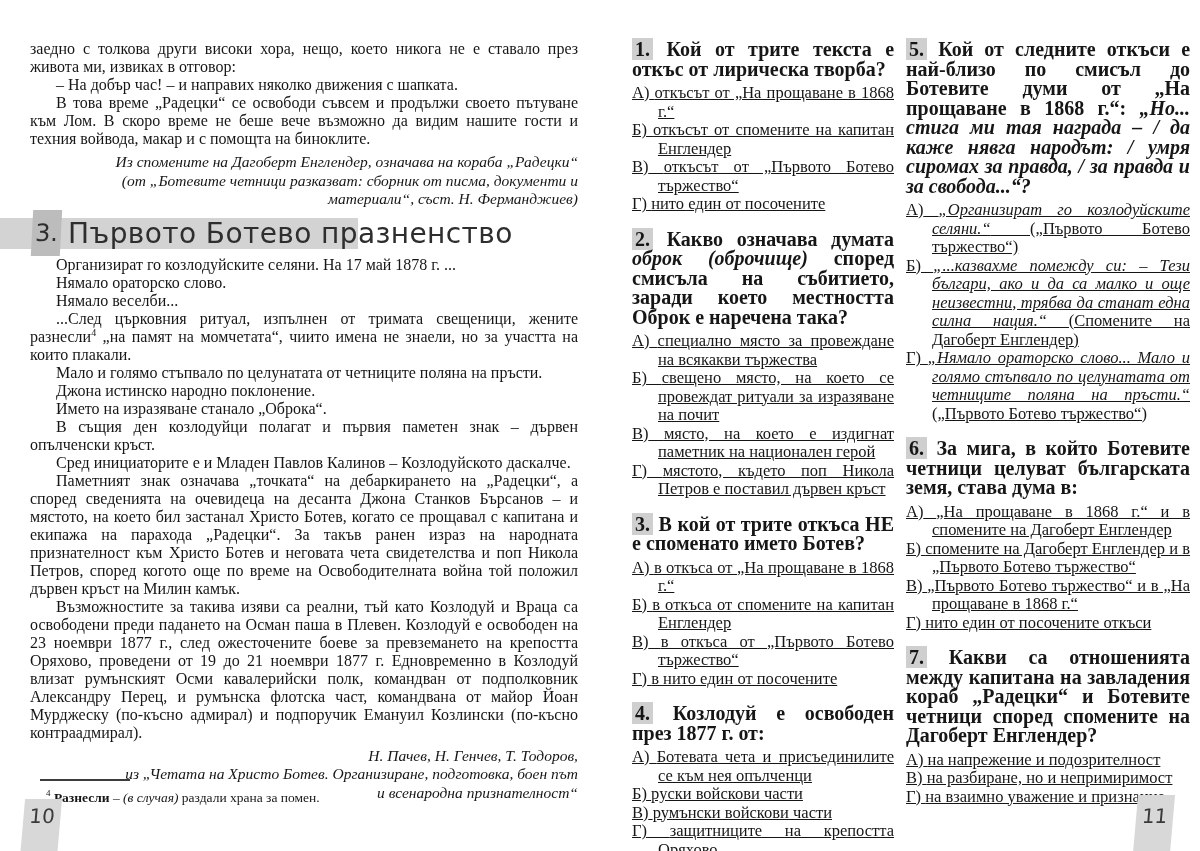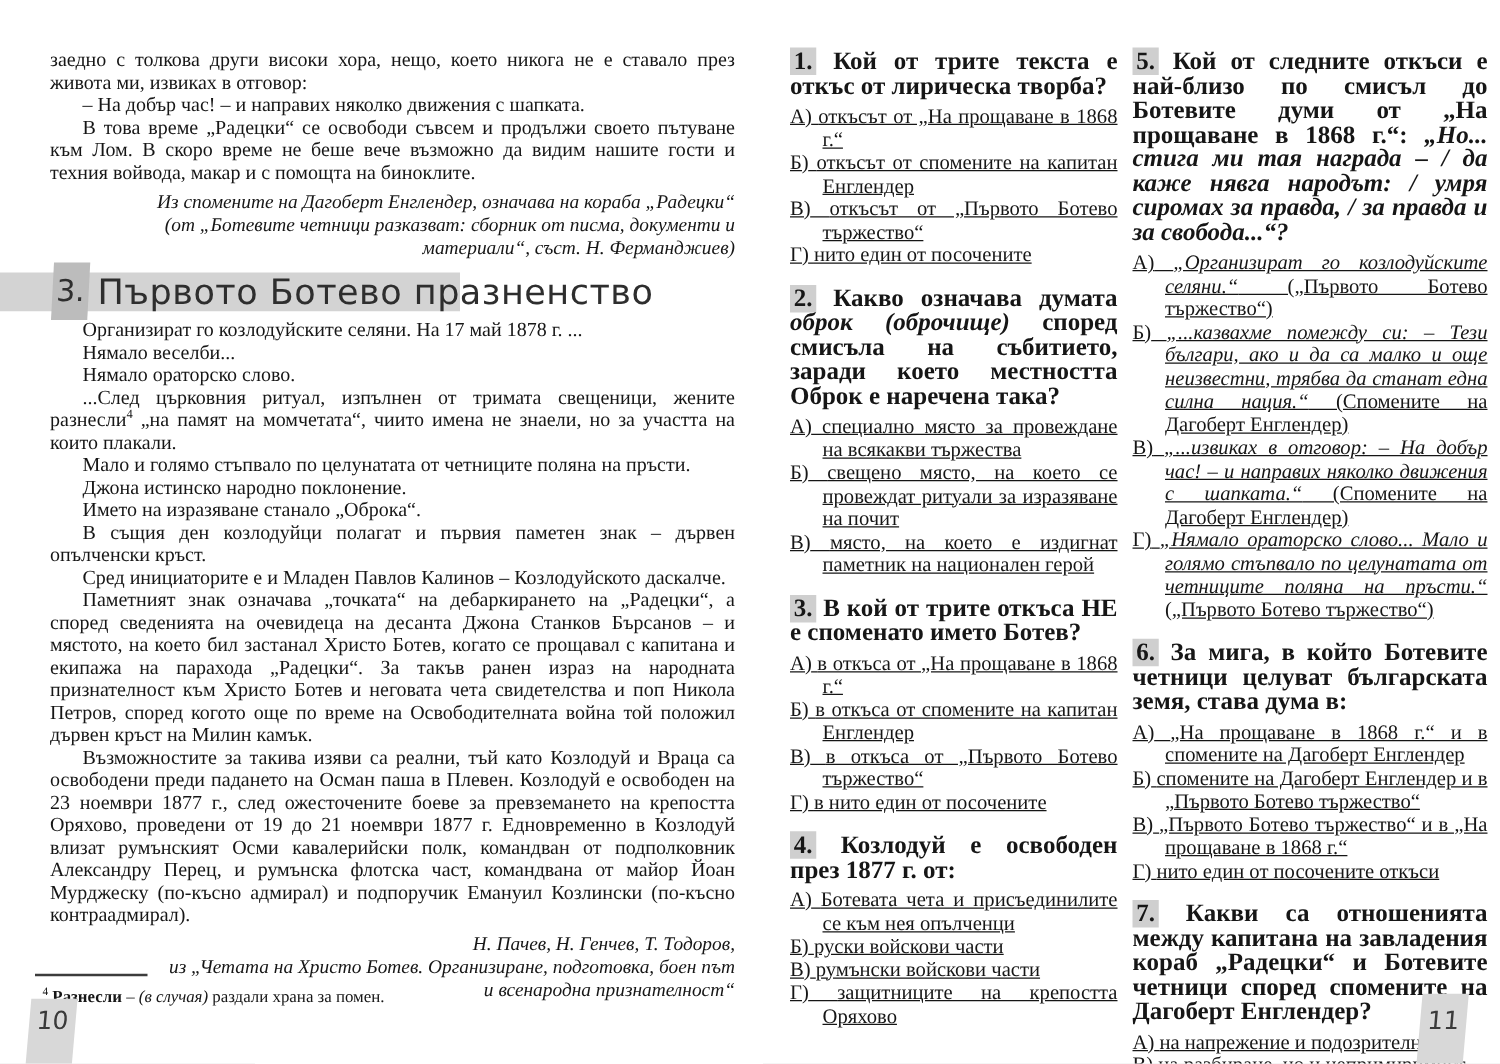--- a/index.html
+++ b/index.html
@@ -2,21 +2,21 @@
 <html lang="bg"><head>
 <meta charset="utf-8">
 <style>
   html,body{margin:0;padding:0;background:#e8e8e8;}
   .page{
     position:relative;width:1200px;height:851px;background:#ffffff;
     font-family:"Liberation Serif", serif;color:#161616;overflow:hidden;
     margin:0 auto;
   }
   .col{position:absolute;top:40px;}
-  .col-left{left:40px;width:548px;}
+  .col-left{left:30px;width:548px;}
   .col-mid{left:632px;width:262px;}
   .col-right{left:906px;width:284px;}
 
   
   .para{font-size:16px;line-height:18px;text-align:justify;text-indent:26px;}
   .para.noindent{text-indent:0;}
   .attr{font-style:italic;font-size:15.5px;line-height:18.5px;text-align:right;margin:5px 0 4px;}
   .attr div{white-space:nowrap;}
 
   
@@ -29,21 +29,21 @@
     background:#bcbcbc;height:46px;min-width:29px;margin-right:7px;
     transform:skewX(-3deg);
     font-family:"DejaVu Sans", sans-serif;font-size:24px;color:#2e2e2e;
   }
   .h-title{
     font-family:"DejaVu Sans", sans-serif;font-size:28px;letter-spacing:.4px;
     color:#2e2e2e;white-space:nowrap;
   }
 
   
-  .footnote{position:absolute;left:28px;top:779px;width:548px;font-size:13.5px;line-height:17px;}
+  .footnote{position:absolute;left:40px;top:779px;width:548px;font-size:13.5px;line-height:17px;}
   .fn-rule{width:90px;border-top:2px solid #3c3c3c;margin-bottom:4px;}
   .fn-text sup{font-size:9px;}
   .fn-text{padding-left:6px;}
 
   
   .question{margin-bottom:16px;}
   .q-title{font-weight:bold;font-size:20px;line-height:19.5px;text-align:justify;}
   .q-num{background:#cfcfcf;padding:0 3px;}
   .q-opts{margin-top:5px;}
   .option{font-size:16.5px;line-height:18.5px;text-align:justify;padding-left:26px;text-indent:-26px;text-decoration:underline;}
@@ -80,22 +80,22 @@
       <div>материали“, съст. Н. Ферманджиев)</div>
     </div>
 
     <div class="heading-block">
       <span class="h-num">3.</span>
       <span class="h-title">Първото Ботево празненство</span>
     </div>
 
     <div id="body-paras">
         <div class="para"><span>Организират го козлодуйските селяни. На 17 май 1878 г. ...</span></div>
+        <div class="para"><span>Нямало ораторско слово.</span></div>
         <div class="para"><span>Нямало веселби...</span></div>
-        <div class="para"><span>Нямало ораторско слово.</span></div>
         <div class="para"><span>...След църковния ритуал, изпълнен от тримата свещеници, жените разнесли</span><span class="s-sup">4</span><span> „на памят на момчетата“, чиито имена не знаели, но за участта на които плакали.</span></div>
         <div class="para"><span>Мало и голямо стъпвало по целунатата от четниците поляна на пръсти.</span></div>
         <div class="para"><span>Джона истинско народно поклонение.</span></div>
         <div class="para"><span>Името на изразяване станало „Оброка“.</span></div>
         <div class="para"><span>В същия ден козлодуйци полагат и първия паметен знак – дървен опълченски кръст.</span></div>
         <div class="para"><span>Сред инициаторите е и Младен Павлов Калинов – Козлодуйското даскалче.</span></div>
         <div class="para"><span>Паметният знак означава „точката“ на дебаркирането на „Радецки“, а според сведенията на очевидеца на десанта Джона Станков Бърсанов – и мястото, на което бил застанал Христо Ботев, когато се прощавал с капитана и екипажа на парахода „Радецки“. За такъв ранен израз на народната признателност към Христо Ботев и неговата чета свидетелства и поп Никола Петров, според когото още по време на Освободителната война той положил дървен кръст на Милин камък.</span></div>
         <div class="para"><span>Възможностите за такива изяви са реални, тъй като Козлодуй и Враца са освободени преди падането на Осман паша в Плевен. Козлодуй е освободен на 23 ноември 1877 г., след ожесточените боеве за превземането на крепостта Оряхово, проведени от 19 до 21 ноември 1877 г. Едновременно в Козлодуй влизат румънският Осми кавалерийски полк, командван от подполковник Александру Перец, и румънска флотска част, командвана от майор Йоан Мурджеску (по-късно адмирал) и подпоручик Емануил Козлински (по-късно контраадмирал).</span></div>
       </div>
 
@@ -120,20 +120,21 @@
           <div class="option"><span>В)</span> <span>откъсът от „Първото Ботево тържество“</span></div>
           <div class="option"><span>Г)</span> <span>нито един от посочените</span></div>
         </div>
       </div>
       <div class="question">
         <div class="q-title"><span class="q-num">2.</span> <span>Какво означава думата </span><span class="s-i">оброк (оброчище)</span><span> според смисъла на събитието, заради което местността Оброк е наречена така?</span></div>
         <div class="q-opts">
           <div class="option"><span>А)</span> <span>специално място за провеждане на всякакви тържества</span></div>
           <div class="option"><span>Б)</span> <span>свещено място, на което се провеждат ритуали за изразяване на почит</span></div>
           <div class="option"><span>В)</span> <span>място, на което е издигнат паметник на национален герой</span></div>
+          <div class="option"><span>Г)</span> <span>мястото, където поп Никола Петров е поставил дървен кръст</span></div>
         </div>
       </div>
       <div class="question">
         <div class="q-title"><span class="q-num">3.</span> <span>В кой от трите откъса НЕ е споменато името Ботев?</span></div>
         <div class="q-opts">
           <div class="option"><span>А)</span> <span>в откъса от „На прощаване в 1868 г.“</span></div>
           <div class="option"><span>Б)</span> <span>в откъса от спомените на капитан Енглендер</span></div>
           <div class="option"><span>В)</span> <span>в откъса от „Първото Ботево тържество“</span></div>
           <div class="option"><span>Г)</span> <span>в нито един от посочените</span></div>
         </div>
@@ -147,21 +148,20 @@
           <div class="option"><span>Г)</span> <span>защитниците на крепостта Оряхово</span></div>
         </div>
       </div>
     </section>
   <section class="col col-right" id="qcol2">
       <div class="question">
         <div class="q-title"><span class="q-num">5.</span> <span>Кой от следните откъси е най-близо по смисъл до Ботевите думи от „На прощаване в 1868 г.“: </span><span class="s-i">„Но... стига ми тая награда – / да каже нявга народът: / умря сиромах за правда, / за правда и за свобода...“?</span></div>
         <div class="q-opts">
           <div class="option"><span>А)</span> <span class="s-i">„Организират го козлодуйските селяни.“</span><span> („Първото Ботево тържество“)</span></div>
           <div class="option"><span>Б)</span> <span class="s-i">„...казвахме помежду си: – Тези българи, ако и да са малко и още неизвестни, трябва да станат една силна нация.“</span><span> (Спомените на Дагоберт Енглендер)</span></div>
-          <div class="option"><span>В)</span> <span class="s-i">„...извиках в отговор: – На добър час! – и направих няколко движения с шапката.“</span><span> (Спомените на Дагоберт Енглендер)</span></div>
           <div class="option"><span>Г)</span> <span class="s-i">„Нямало ораторско слово... Мало и голямо стъпвало по целунатата от четниците поляна на пръсти.“</span><span> („Първото Ботево тържество“)</span></div>
         </div>
       </div>
       <div class="question">
         <div class="q-title"><span class="q-num">6.</span> <span>За мига, в който Ботевите четници целуват българската земя, става дума в:</span></div>
         <div class="q-opts">
           <div class="option"><span>А)</span> <span>„На прощаване в 1868 г.“ и в спомените на Дагоберт Енглендер</span></div>
           <div class="option"><span>Б)</span> <span>спомените на Дагоберт Енглендер и в „Първото Ботево тържество“</span></div>
           <div class="option"><span>В)</span> <span>„Първото Ботево тържество“ и в „На прощаване в 1868 г.“</span></div>
           <div class="option"><span>Г)</span> <span>нито един от посочените откъси</span></div>

